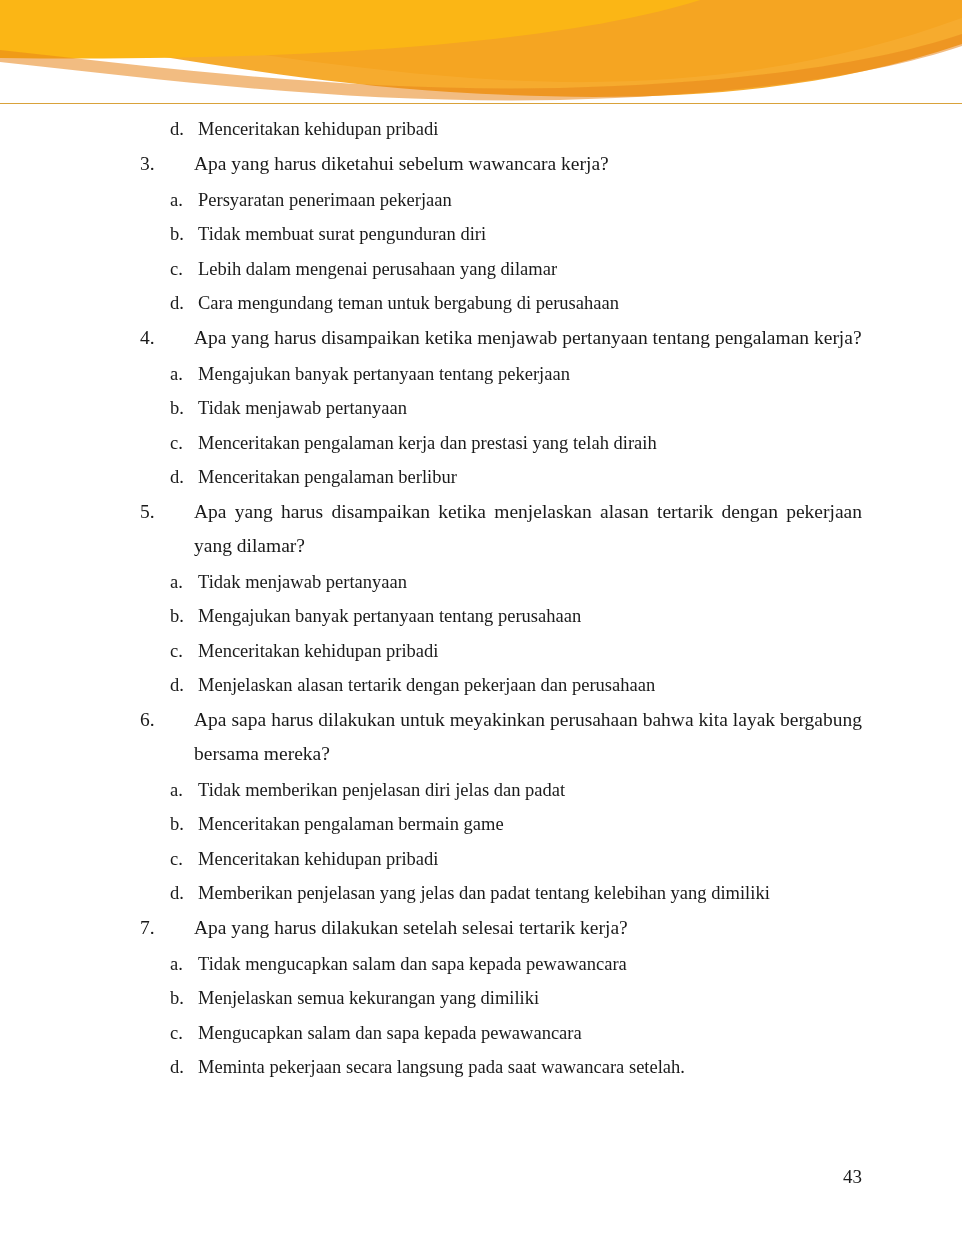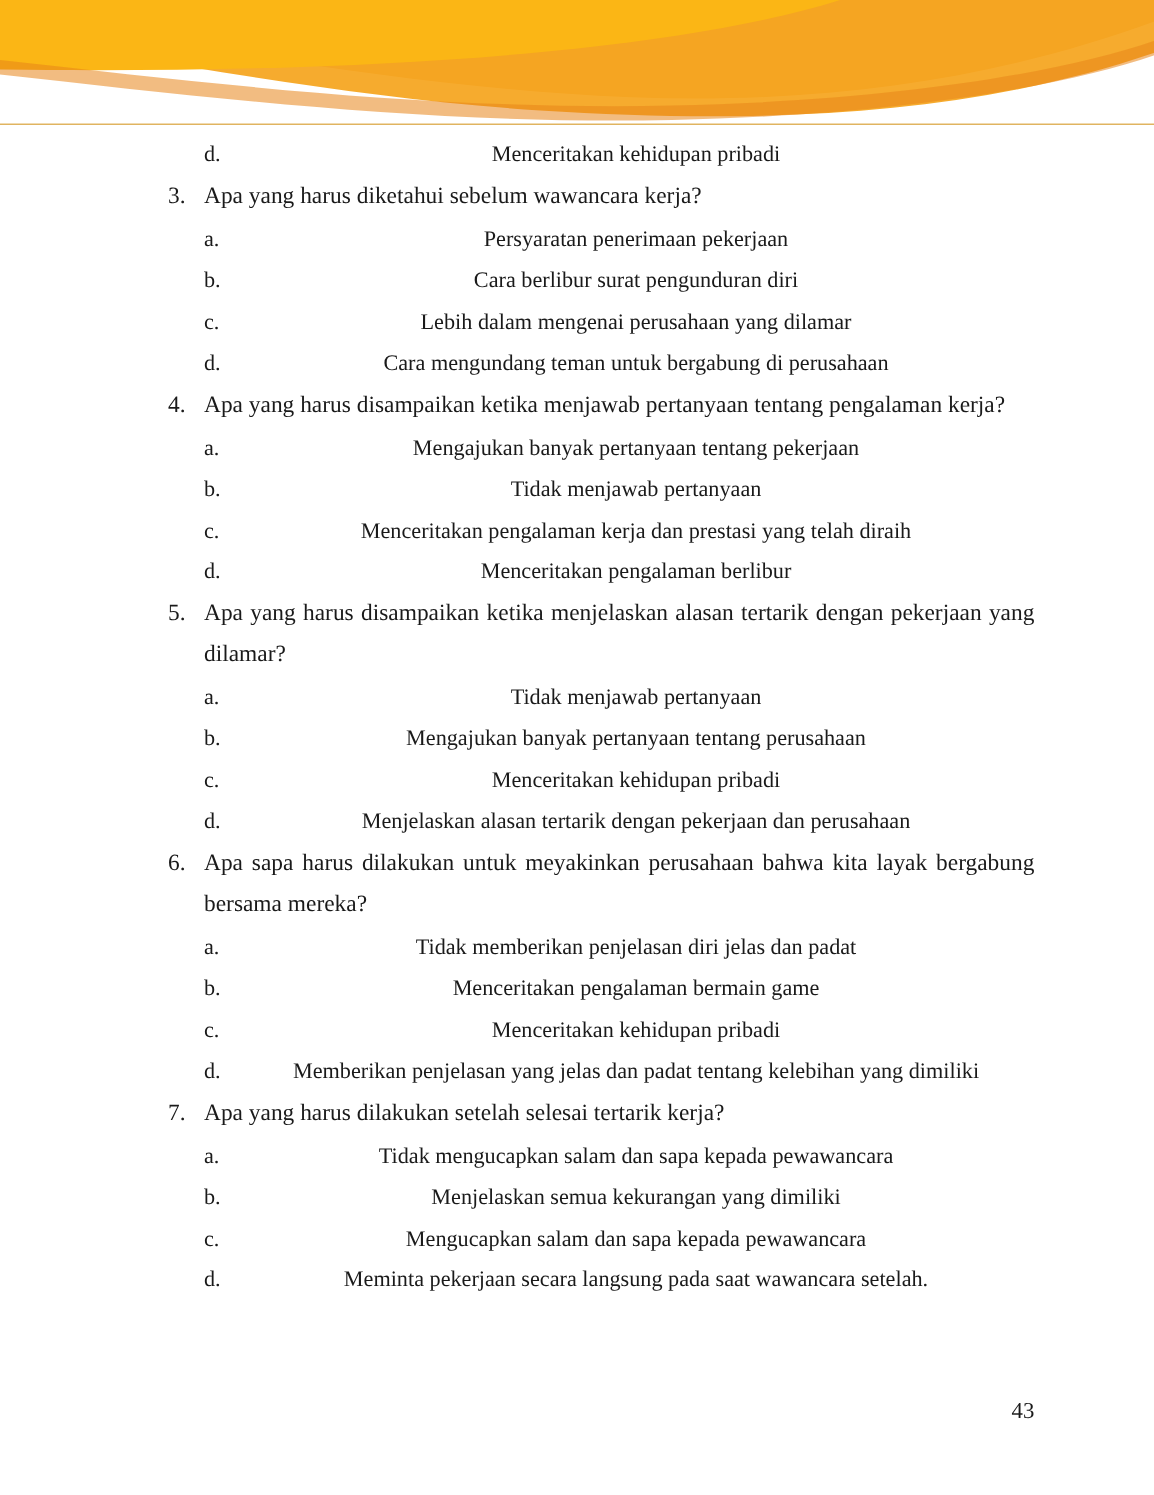--- a/index.html
+++ b/index.html
@@ -64,20 +64,21 @@
     width: 30px;
     flex: 0 0 30px;
     font-size: 19.5px;
     line-height: 34px;
   }
   .q-text {
     flex: 1 1 auto;
     font-size: 19.5px;
     line-height: 34px;
     text-align: justify;
+    margin-left: 24px;
   }
   .q-text.justify {
     text-align: justify;
     text-align-last: left;
   }
 
   
   .opt-list {
     list-style: none;
     margin: 0 0 0 0;
@@ -91,21 +92,20 @@
   .opt-letter {
     width: 28px;
     flex: 0 0 28px;
     font-size: 18.5px;
     line-height: 34.5px;
   }
   .opt-text {
     flex: 1 1 auto;
     font-size: 18.5px;
     line-height: 34.5px;
-    text-align: center;
   }
 
   
   .orphan-opt {
     padding-left: 30px;
   }
 
   .page-number {
     position: absolute;
     right: 100px;
@@ -144,21 +144,21 @@
         <span class="q-num">3.</span>
         <span class="q-text">Apa yang harus diketahui sebelum wawancara kerja?</span>
       </div>
       <ul class="opt-list">
         <li class="opt-item">
           <span class="opt-letter">a.</span>
           <span class="opt-text">Persyaratan penerimaan pekerjaan</span>
         </li>
         <li class="opt-item">
           <span class="opt-letter">b.</span>
-          <span class="opt-text">Cara berlibur surat pengunduran diri</span>
+          <span class="opt-text">Tidak membuat surat pengunduran diri</span>
         </li>
         <li class="opt-item">
           <span class="opt-letter">c.</span>
           <span class="opt-text">Lebih dalam mengenai perusahaan yang dilamar</span>
         </li>
         <li class="opt-item">
           <span class="opt-letter">d.</span>
           <span class="opt-text">Cara mengundang teman untuk bergabung di perusahaan</span>
         </li>
       </ul>

